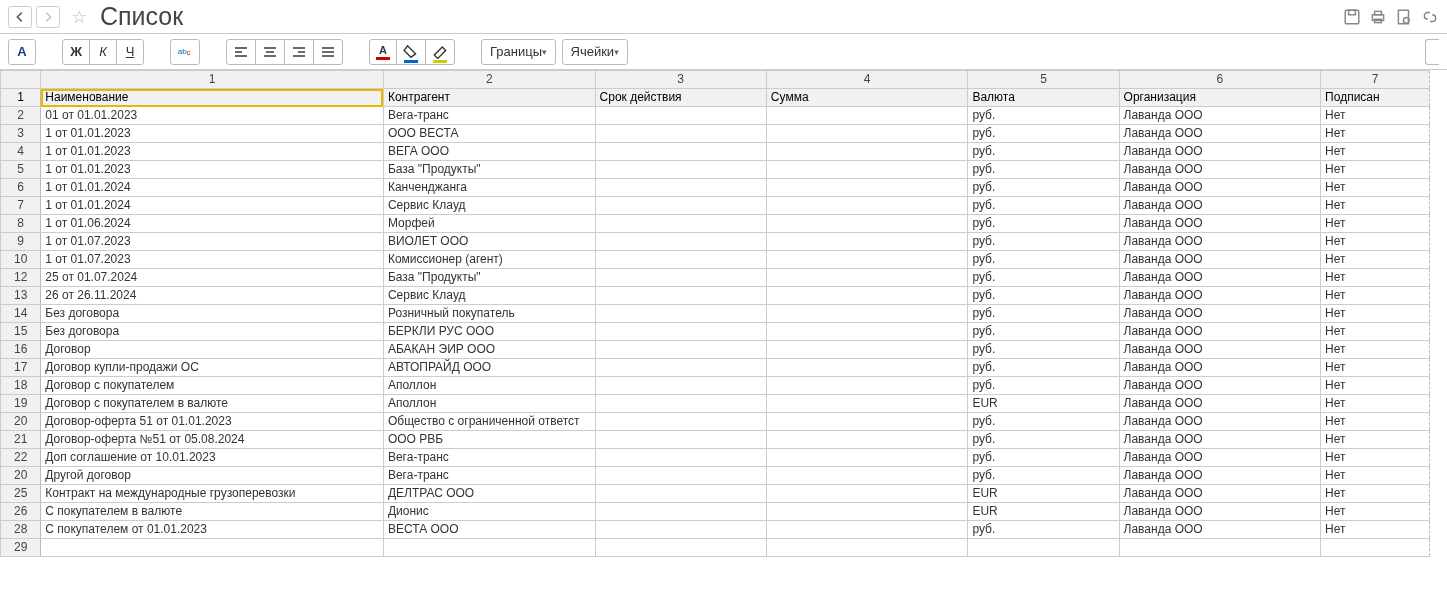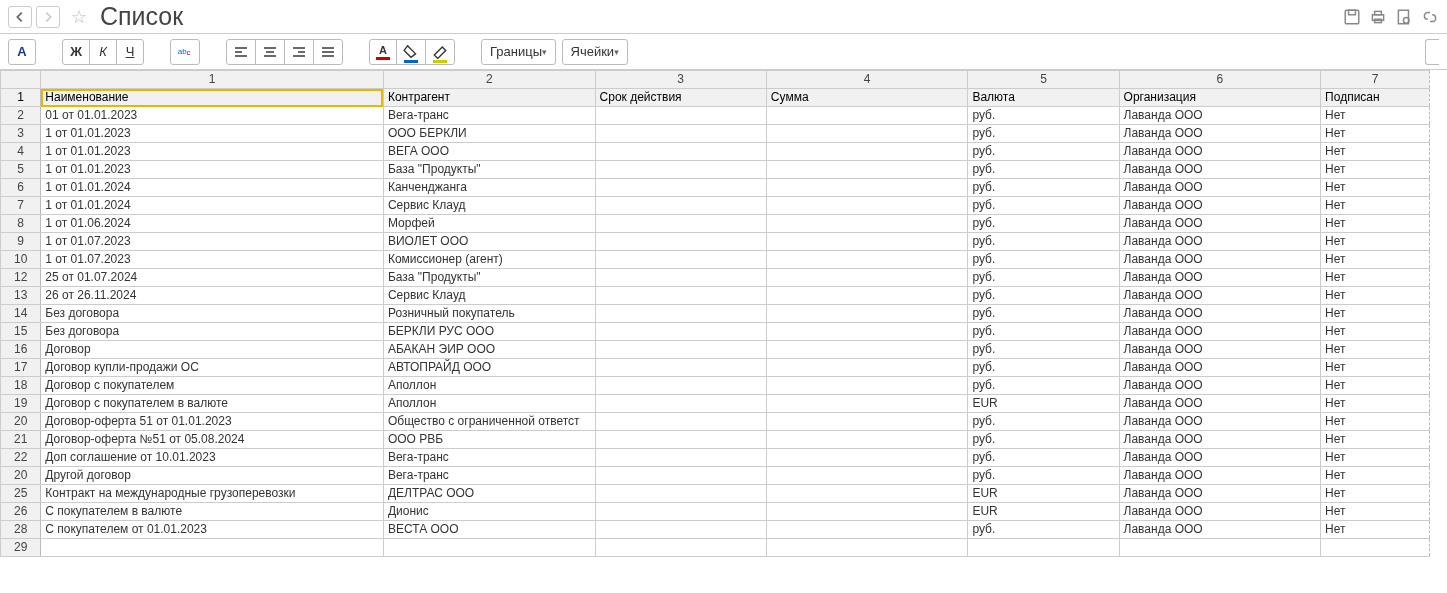--- a/index.html
+++ b/index.html
@@ -352,21 +352,21 @@
           <td>Вега-транс</td>
           <td></td>
           <td></td>
           <td>руб.</td>
           <td>Лаванда ООО</td>
           <td class="last-col">Нет</td>
         </tr>
         <tr>
           <td class="rownum">3</td>
           <td>1 от 01.01.2023</td>
-          <td>ООО БЕРКЛИ</td>
+          <td>ООО ВЕСТА</td>
           <td></td>
           <td></td>
           <td>руб.</td>
           <td>Лаванда ООО</td>
           <td class="last-col">Нет</td>
         </tr>
         <tr>
           <td class="rownum">4</td>
           <td>1 от 01.01.2023</td>
           <td>ВЕГА ООО</td>

